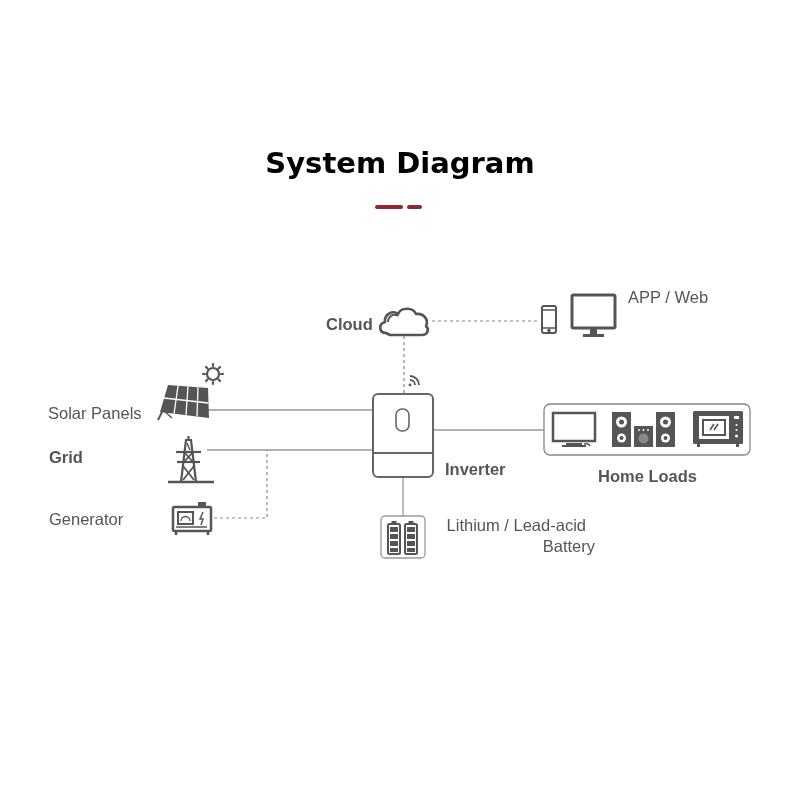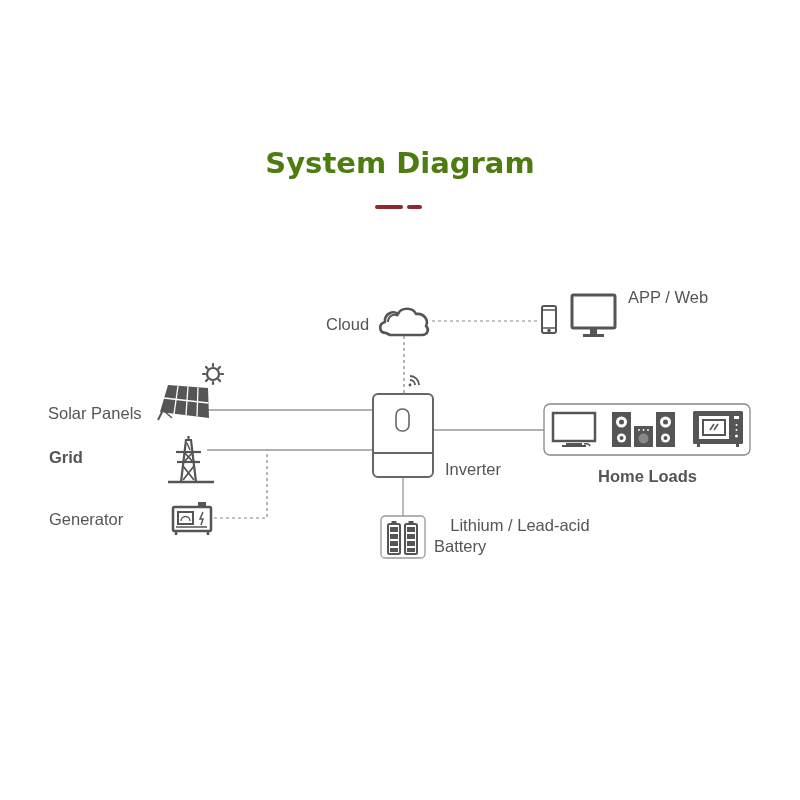--- a/index.html
+++ b/index.html
@@ -1,20 +1,20 @@
 <!DOCTYPE html>
 <html><head>
 <meta charset="utf-8">
 <style>
   html, body { margin:0; padding:0; background:#ffffff; }
   body { width:800px; height:800px; position:relative; overflow:hidden;
          font-family:"Liberation Sans", sans-serif; color:#555; }
   .title { position:absolute; left:0; width:800px; top:146px; text-align:center;
            font-family:"DejaVu Sans", sans-serif; font-size:29px; font-weight:bold;
-           color:#4d7c0f; letter-spacing:0px; }
+           color:#000000; letter-spacing:0px; }
   .accent1 { position:absolute; left:375px; top:205px; width:28px; height:4px; background:#8e2a2f; border-radius:2px; }
   .accent2 { position:absolute; left:407px; top:205px; width:15px; height:4px; background:#8e2a2f; border-radius:2px; }
   .lbl { position:absolute; font-size:16.5px; color:#555; white-space:nowrap; }
   svg.main { position:absolute; left:0; top:0; }
 </style>
 </head>
 <body>
 
 <div class="title">System Diagram</div>
 <div class="accent1"></div>
@@ -167,21 +167,21 @@
         <rect x="390" y="541" width="8" height="5"></rect>
         <rect x="390" y="548" width="8" height="4"></rect>
       <rect x="407" y="527" width="8" height="5"></rect>
         <rect x="407" y="534" width="8" height="5"></rect>
         <rect x="407" y="541" width="8" height="5"></rect>
         <rect x="407" y="548" width="8" height="4"></rect>
     </g>
   </g>
 </svg>
 
-<div class="lbl" style="left:326px; top:315px;">Cloud</div>
+<div class="lbl" style="left:326px; top:315px;font-weight:bold;">Cloud</div>
 <div class="lbl" style="left:628px; top:288px;">APP / Web</div>
 <div class="lbl" style="left:48px; top:404px;">Solar Panels</div>
 <div class="lbl" style="left:49px; top:448px;font-weight:bold;">Grid</div>
 <div class="lbl" style="left:49px; top:510px;">Generator</div>
-<div class="lbl" style="left:445px; top:460px;">Inverter</div>
+<div class="lbl" style="left:445px; top:460px;font-weight:bold;">Inverter</div>
 <div class="lbl" style="left:598px; top:467px;font-weight:bold;">Home Loads</div>
-<div class="lbl" style="left:444px; top:516px; width:152px; text-align:center;">Lithium / Lead-acid</div>
-<div class="lbl" style="left:434px; top:537px; width:152px; text-align:left;">Battery</div>
+<div class="lbl" style="left:434px; top:516px; width:152px; text-align:right;">Lithium / Lead-acid</div>
+<div class="lbl" style="left:443px; top:537px; width:152px; text-align:right;">Battery</div>
 
 </body></html>

